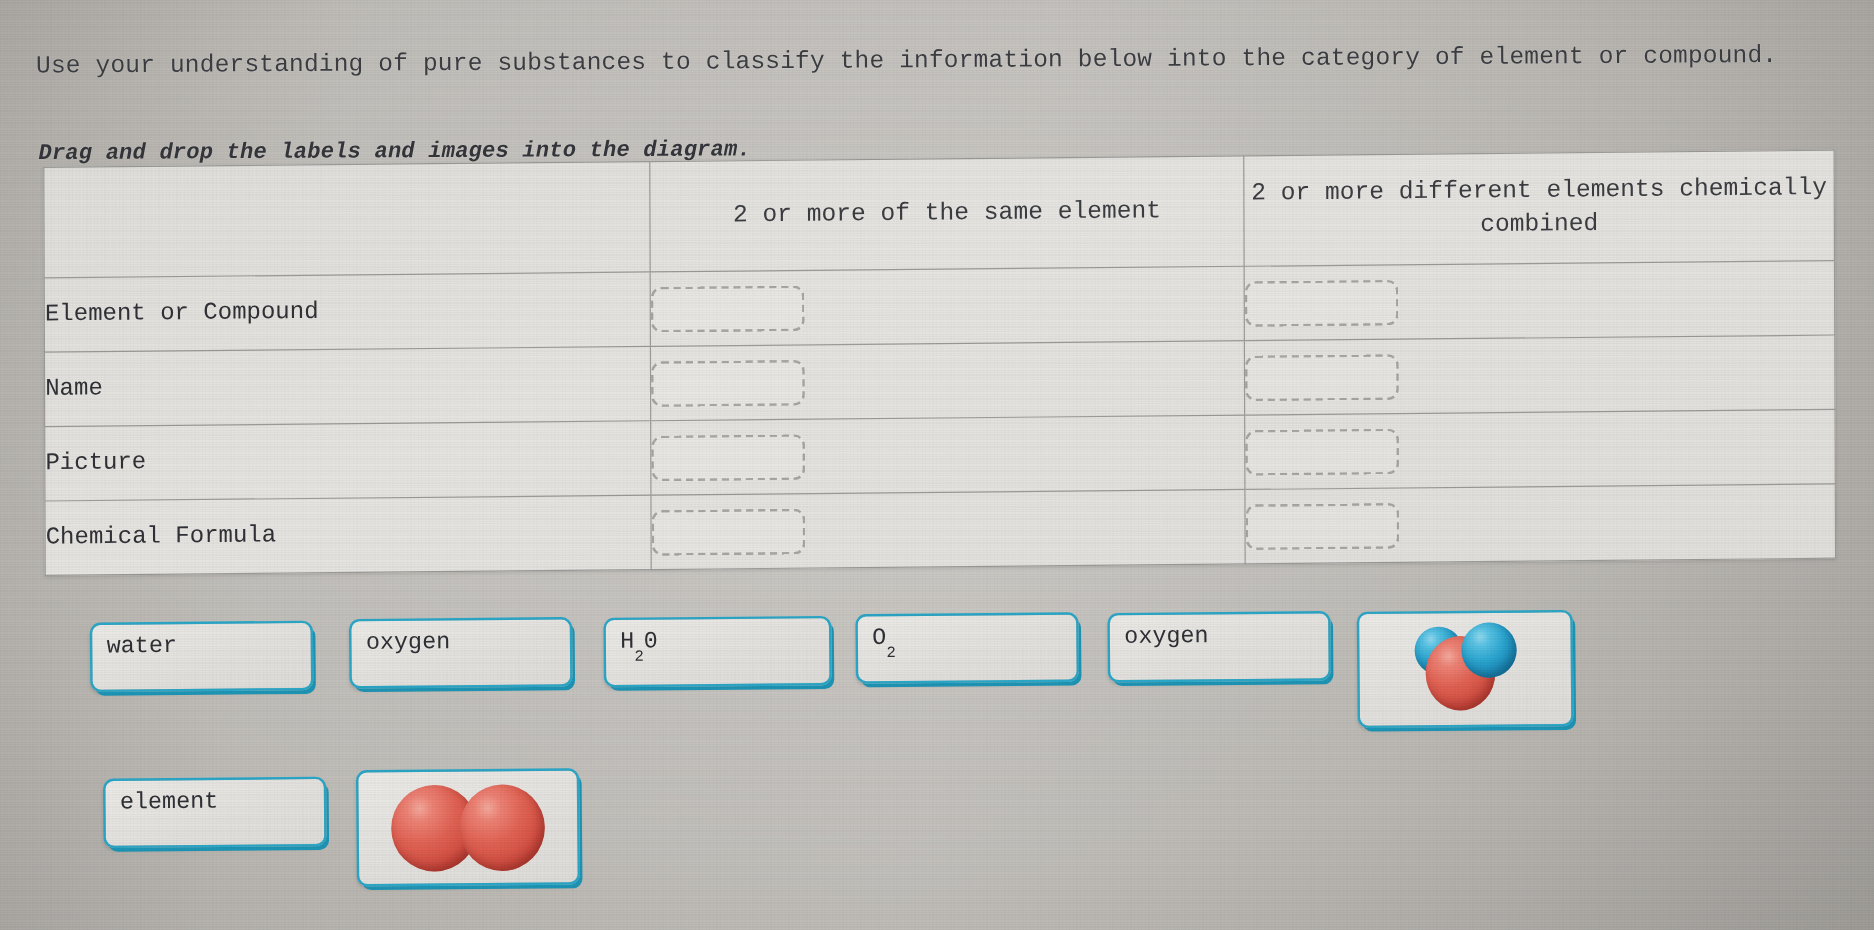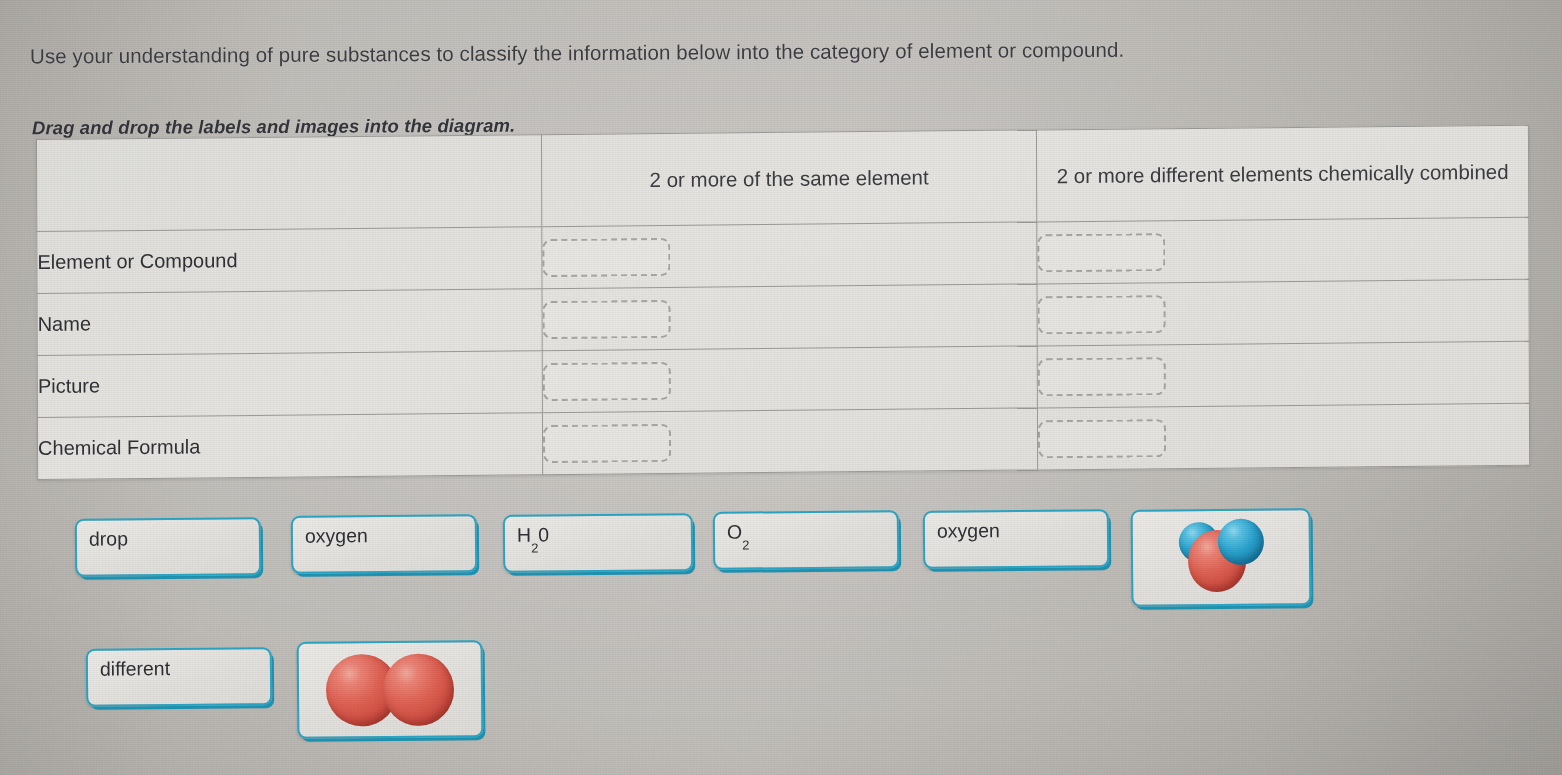--- a/index.html
+++ b/index.html
@@ -30,20 +30,21 @@
     background-image:
       repeating-linear-gradient(0deg, rgba(0,0,0,0.030) 0px, rgba(0,0,0,0.030) 1px, rgba(255,255,255,0.022) 1px, rgba(255,255,255,0.022) 2px),
       repeating-linear-gradient(90deg, rgba(0,0,0,0.016) 0px, rgba(0,0,0,0.016) 1px, rgba(255,255,255,0.012) 1px, rgba(255,255,255,0.012) 3px);
     opacity: 0.85;
     mix-blend-mode: multiply;
   }
 
   #page {
     position: absolute;
     inset: 0;
+    font-family: Liberation Mono, monospace;
   }
 
   
   .prompt {
     position: absolute;
     left: 30px;
     top: 40px;
     width: 1460px;
     font-size: 20.5px;
     color: #3b3d42;
@@ -227,21 +228,21 @@
         </td>
         <td class="drop-cell">
           <div class="dropzone"></div>
         </td>
       </tr>
     </tbody>
       </table>
   </div>
 
   <div class="chip" style="left:75px; top:518px; width:186px; height:58px;">
-    <span>drop</span>
+    <span>water</span>
   </div>
 
   <div class="chip" style="left:291px; top:515px; width:186px; height:58px;">
     <span>oxygen</span>
   </div>
 
   <div class="chip" style="left:503px; top:514px; width:190px; height:58px;">
     <span><span>H</span><span class="sub">2</span><span>0</span></span>
   </div>
 
@@ -255,21 +256,21 @@
 
   <div class="chip image-chip" style="left:1131px; top:509px; width:180px; height:97px;">
     <div class="mol" style="width:100px; height:84px;">
       <div class="sphere blue" style="left:8px; top:6px; width:40px; height:40px;"></div>
       <div class="sphere red" style="left:17px; top:14px; width:58px; height:62px;"></div>
       <div class="sphere blue" style="left:47px; top:3px; width:46px; height:46px;"></div>
     </div>
   </div>
 
   <div class="chip" style="left:86px; top:648px; width:186px; height:58px;">
-    <span>different</span>
+    <span>element</span>
   </div>
 
   <div class="chip image-chip" style="left:297px; top:641px; width:186px; height:97px;">
     <div class="mol" style="width:128px; height:76px;">
       <div class="sphere red" style="left:0px; top:2px; width:72px; height:72px;"></div>
       <div class="sphere red" style="left:57px; top:2px; width:71px; height:72px;"></div>
     </div>
   </div>
 
 </div>

